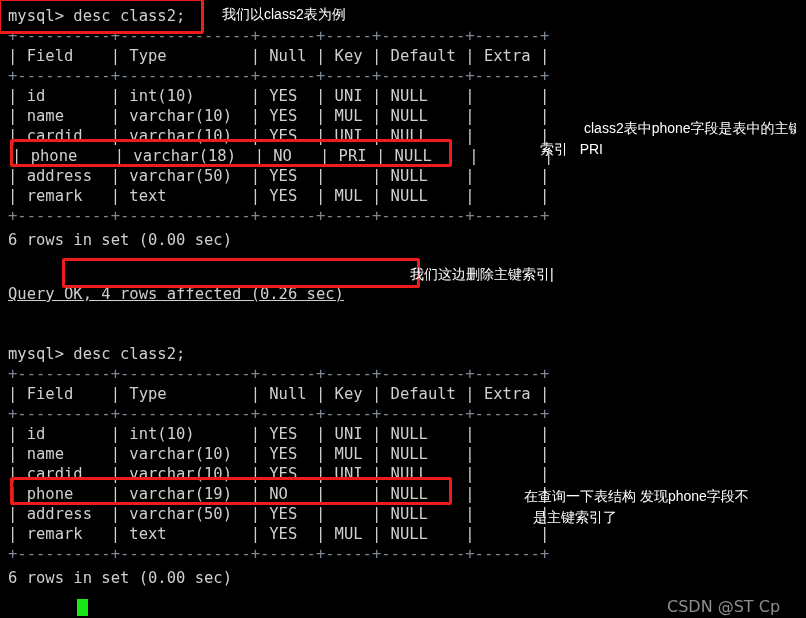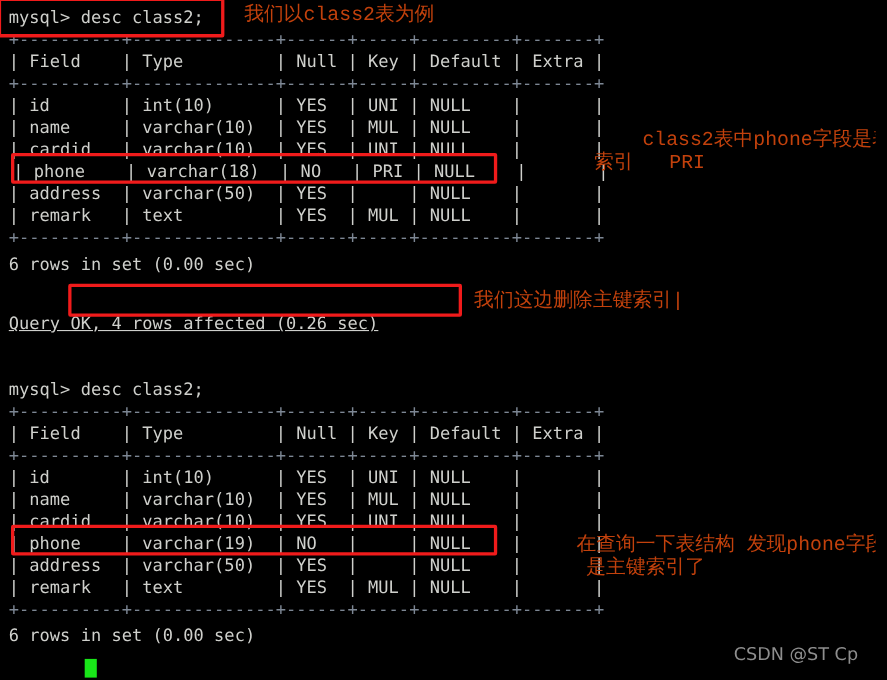--- a/index.html
+++ b/index.html
@@ -48,23 +48,23 @@
     position: absolute;
     border: 3px solid #f01b1b;
     box-sizing: border-box;
     border-radius: 2px;
     pointer-events: none;
   }
 
   
   .anno {
     position: absolute;
-    color: #c2410c;
-    font-family: Liberation Mono, monospace;
-    font-size: 18px;
+    color: #ffffff;
+    font-family: Liberation Sans, sans-serif;
+    font-size: 14px;
     line-height: 19px;
     white-space: pre;
     font-weight: 500;
   }
 
   
   .watermark {
     position: absolute;
     color: #8e8e8e;
     font-family: "DejaVu Sans", "Liberation Sans", sans-serif;
@@ -125,20 +125,20 @@
 
   <div class="redbox" style="left:62px; top:258px; width:358px; height:30px;"></div>
 
   <div class="redbox" style="left:10px; top:477px; width:442px; height:28px;"></div>
 
   <div class="anno" style="left:222px; top:5px;">我们以class2表为例</div>
 
   <div class="anno" style="left:540px; top:119px;margin-left:44px;">class2表中phone字段是表中的主键</div>
   <div class="anno" style="left:540px; top:140px;">索引   PRI</div>
 
-  <div class="anno" style="left:431px; top:265px;">我们这边删除主键索引|</div>
+  <div class="anno" style="left:410px; top:265px;">我们这边删除主键索引|</div>
 
   <div class="anno" style="left:524px; top:487px;text-align:right;">在查询一下表结构 发现phone字段不</div>
   <div class="anno" style="left:533px; top:508px;">是主键索引了</div>
 
-  <div class="watermark" style="left:667px; top:585px;">CSDN @ST Cp</div>
+  <div class="watermark" style="left:667px; top:597px;">CSDN @ST Cp</div>
 
 </div>
 
 </body></html>

